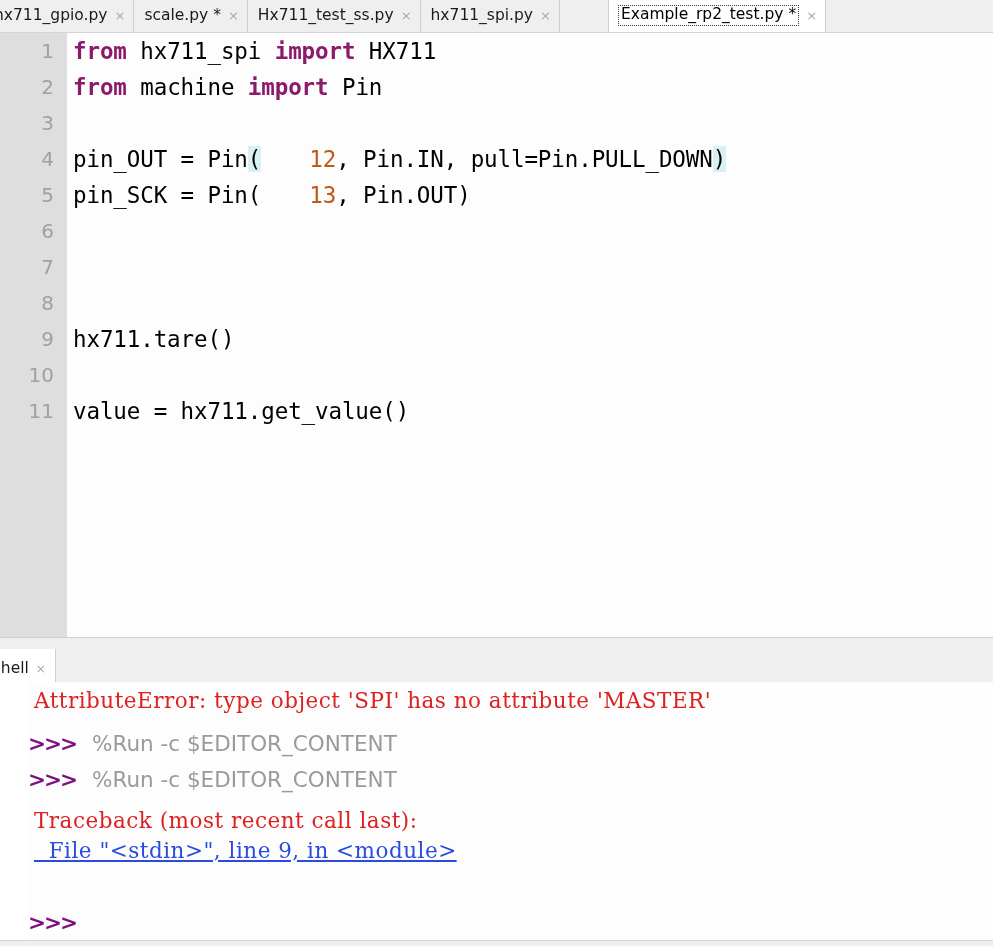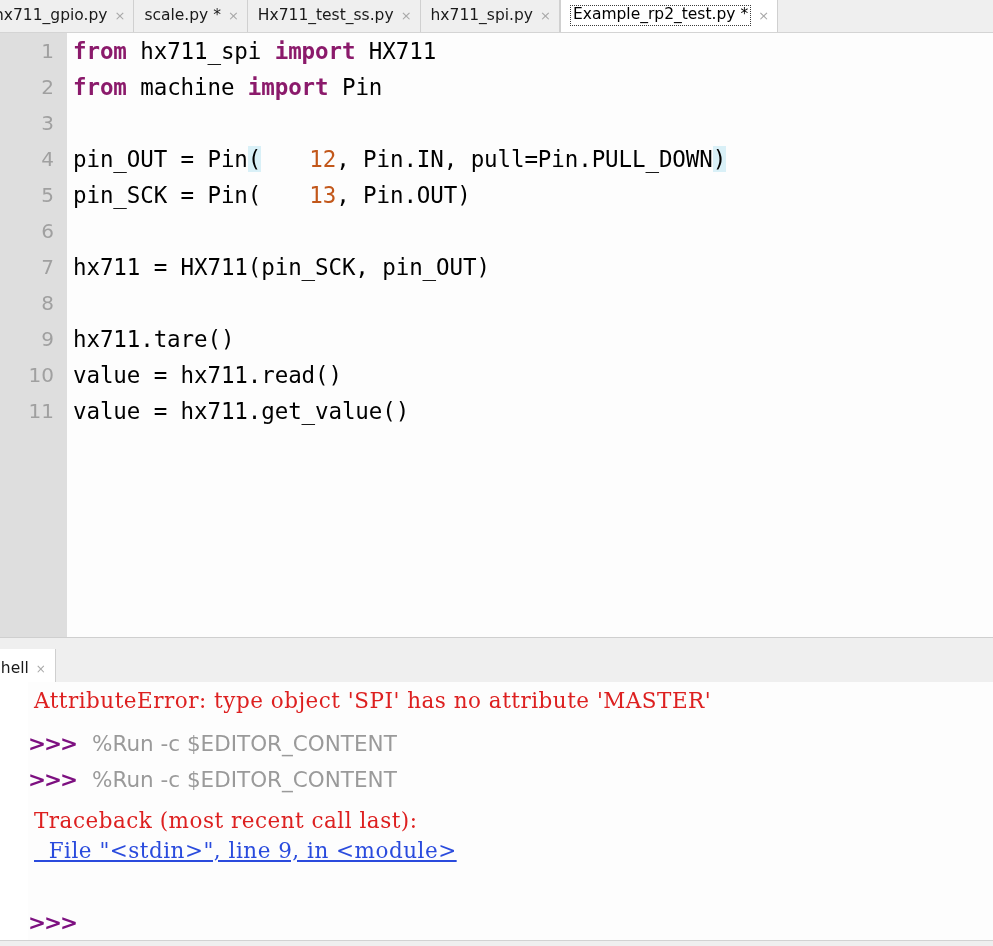--- a/index.html
+++ b/index.html
@@ -61,20 +61,21 @@
     font-size: 13px;
     color: #a8a8a8;
     margin-left: 7px;
     line-height: 1;
   }
   .tab.active {
     background: #ffffff;
     border-right: 1px solid #d0d0d0;
     border-left: 1px solid #d0d0d0;
     padding-left: 9px;
+    margin-left: 48px;
   }
   .tab.active .tab-label {
     border: 1px dotted #3a3a3a;
     padding: 1px 2px 2px 2px;
     color: #000000;
   }
 
   
   .editor-body {
     position: absolute;
@@ -269,27 +270,25 @@
       <div class="code-line" style="top:36px"><span class="kw">from</span><span> machine </span><span class="kw">import</span><span> Pin</span></div>
 
       <div class="code-line" style="top:72px"></div>
 
       <div class="code-line" style="top:108px"><span>pin_OUT = Pin</span><span class="brk">(</span><span class="num">12</span><span>, Pin.IN, pull=Pin.PULL_DOWN</span><span class="brk">)</span></div>
 
       <div class="code-line" style="top:144px"><span>pin_SCK = Pin(</span><span class="num">13</span><span>, Pin.OUT)</span></div>
 
       <div class="code-line" style="top:180px"></div>
 
-      <div class="code-line" style="top:216px">hx711 = HX711(pin_SCK, pin_OUT)</div>
 
       <div class="code-line" style="top:252px"></div>
 
       <div class="code-line" style="top:288px">hx711.tare()</div>
 
-      <div class="code-line" style="top:324px">value = hx711.read()</div>
 
       <div class="code-line" style="top:360px">value = hx711.get_value()</div>
 
     </div>
   </div>
 
   <div class="shell-tabbar">
     <div class="shell-tab">
       <span class="tab-label">Shell</span>
       <span class="tab-close">×</span>

